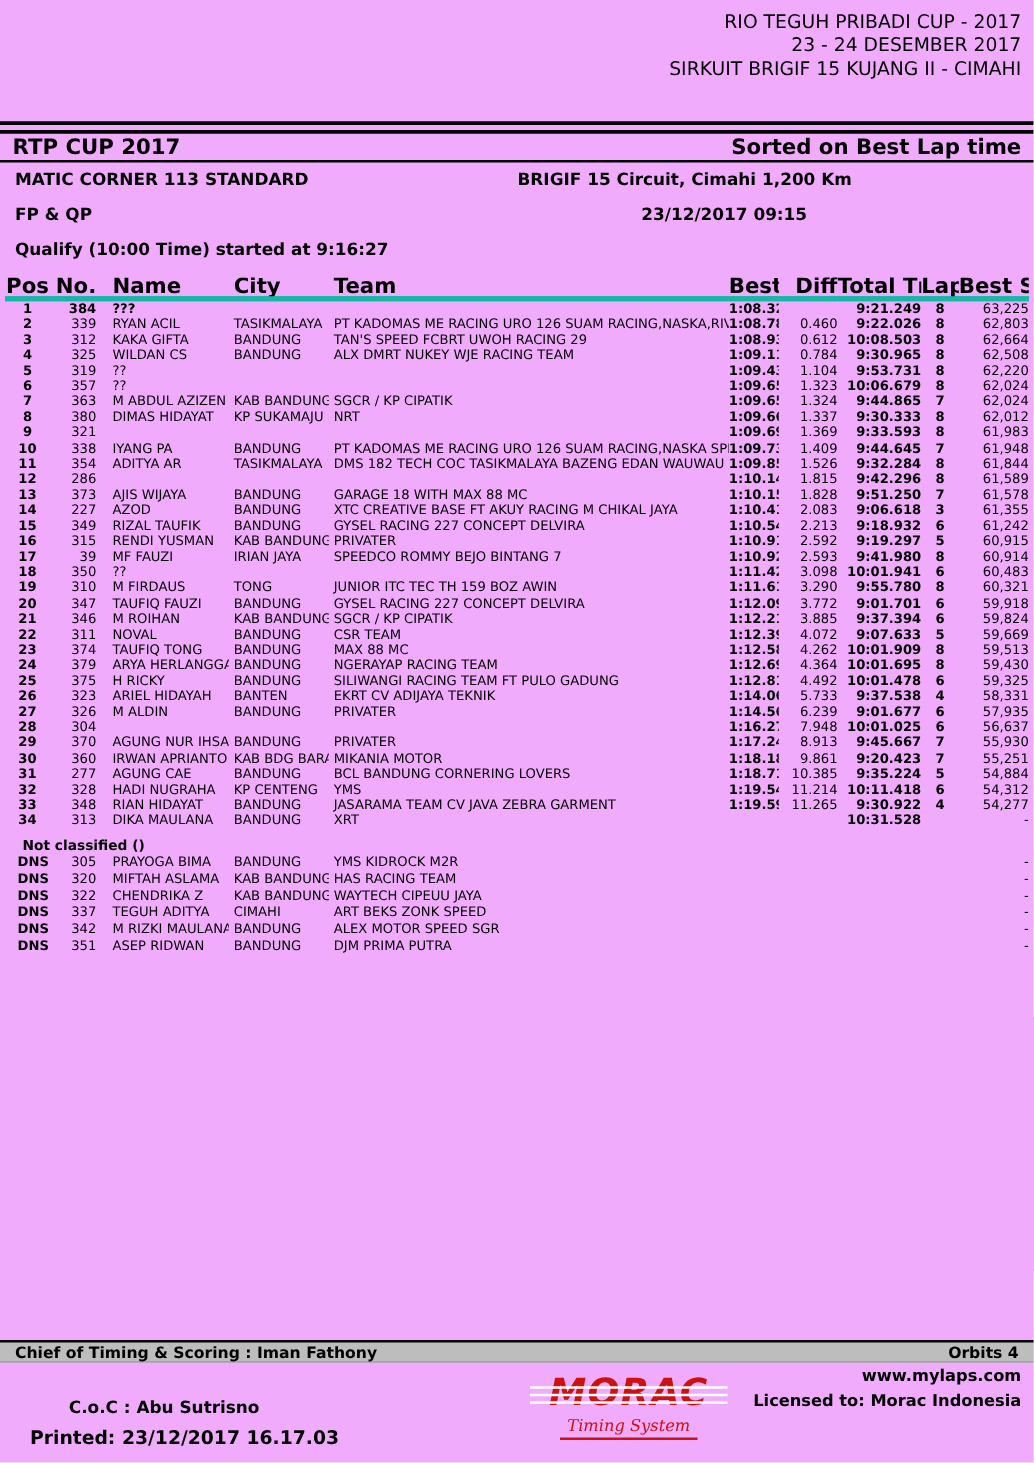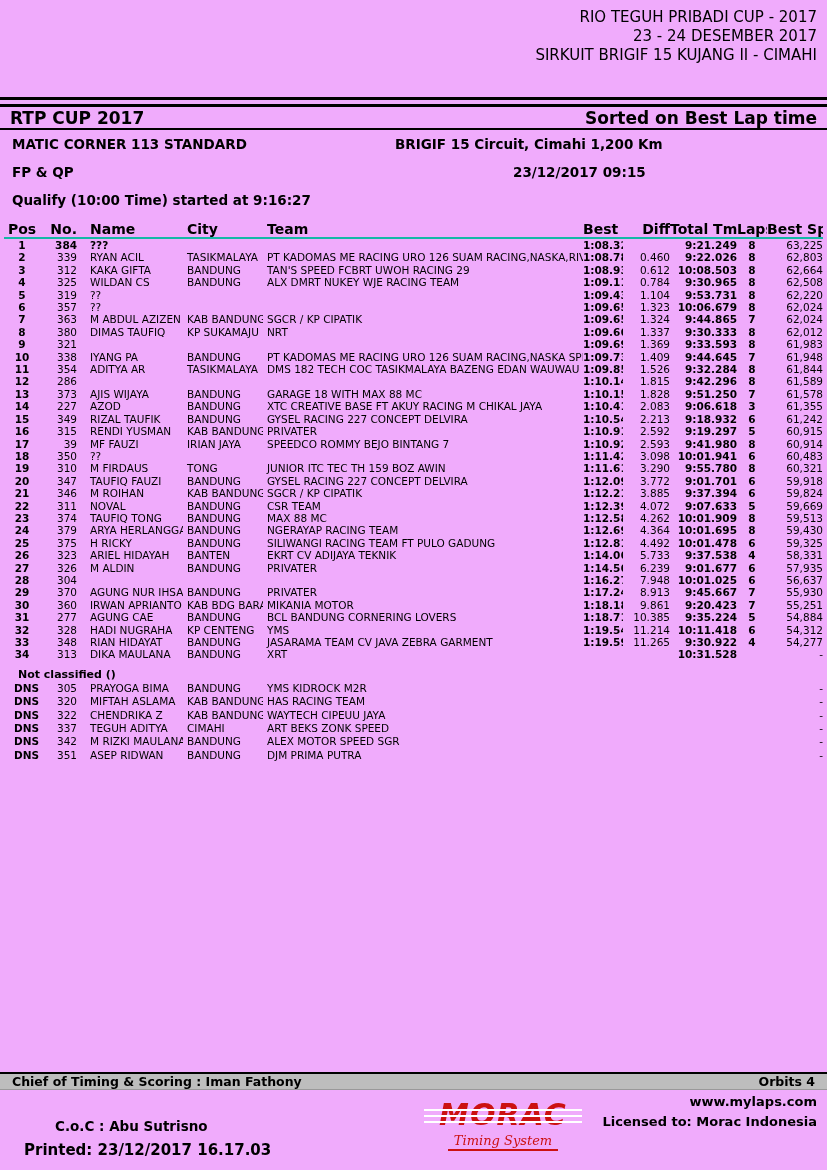--- a/index.html
+++ b/index.html
@@ -13,30 +13,30 @@
                border-top:3px solid #000;border-bottom:3px solid #000;}
 
   .title-row{position:absolute;top:107px;left:0;right:0;height:23px;
              display:flex;justify-content:space-between;align-items:flex-end;
              padding:0 10px;font-size:17px;font-weight:bold;
              border-bottom:2px solid #000;box-sizing:border-box;}
 
   .session-block{position:absolute;top:133px;left:0;right:0;font-size:13.5px;font-weight:bold;}
   .session-row{position:relative;height:28px;}
   .session-row .left{position:absolute;left:12px;top:3px;}
-  .pos-circuit{position:absolute;left:395px;top:3px;}
+  .pos-circuit{position:absolute;left:414px;top:3px;}
   .pos-datetime{position:absolute;left:513px;top:3px;}
 
   .content{position:absolute;top:222px;left:4px;right:4px;}
   table{border-collapse:collapse;table-layout:fixed;width:819px;}
   col.w0{width:36px;}col.w1{width:37px;}col.w2{width:106px;}col.w3{width:80px;}
   col.w4{width:320px;}col.w5{width:40px;}col.w6{width:47px;}col.w7{width:67px;}
   col.w8{width:30px;}col.w9{width:56px;}
   th,td{padding:0;white-space:nowrap;overflow:hidden;}
-  th{font-size:14px;line-height:15px;border-bottom:2px solid #14b8a6;text-align:left;}
+  th{font-size:17px;line-height:15px;border-bottom:4px solid #14b8a6;text-align:left;}
   td{font-size:10.5px;line-height:12.4px;}
   #nc-table td{line-height:13.4px;}
   .c0{text-align:center;font-weight:bold;}
   .c1{text-align:right;}
   .c2{text-align:left;padding-left:13px;}
   .c3{text-align:left;padding-left:4px;margin-left:43px;}
   .c4{text-align:left;padding-left:4px;}
   .c5{text-align:right;font-weight:bold;}
   .c6{text-align:right;}
   .c7{text-align:right;font-weight:bold;}
@@ -208,21 +208,21 @@
             <td class="c4">SGCR / KP CIPATIK</td>
             <td class="c5">1:09.651</td>
             <td class="c6">1.324</td>
             <td class="c7">9:44.865</td>
             <td class="c8">7</td>
             <td class="c9">62,024</td>
           </tr>
           <tr>
             <td class="c0">8</td>
             <td class="c1">380</td>
-            <td class="c2">DIMAS TAUFIQ</td>
+            <td class="c2">DIMAS HIDAYAT</td>
             <td class="c3">KP SUKAMAJU</td>
             <td class="c4">NRT</td>
             <td class="c5">1:09.664</td>
             <td class="c6">1.337</td>
             <td class="c7">9:30.333</td>
             <td class="c8">8</td>
             <td class="c9">62,012</td>
           </tr>
           <tr>
             <td class="c0">9</td>

